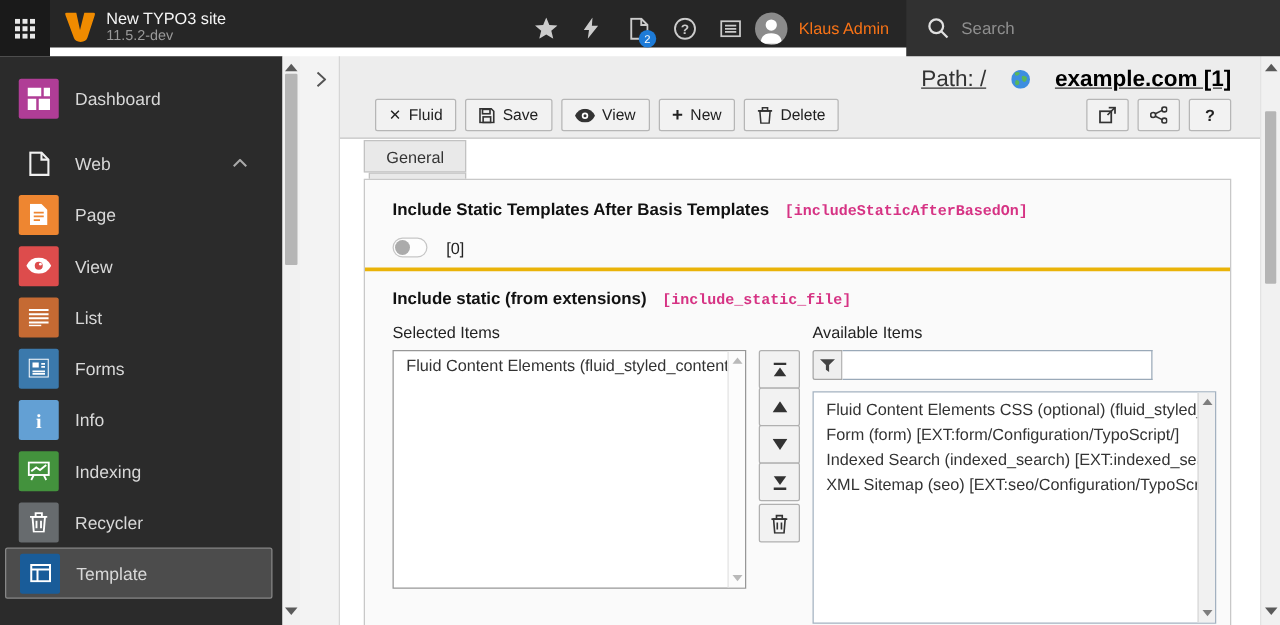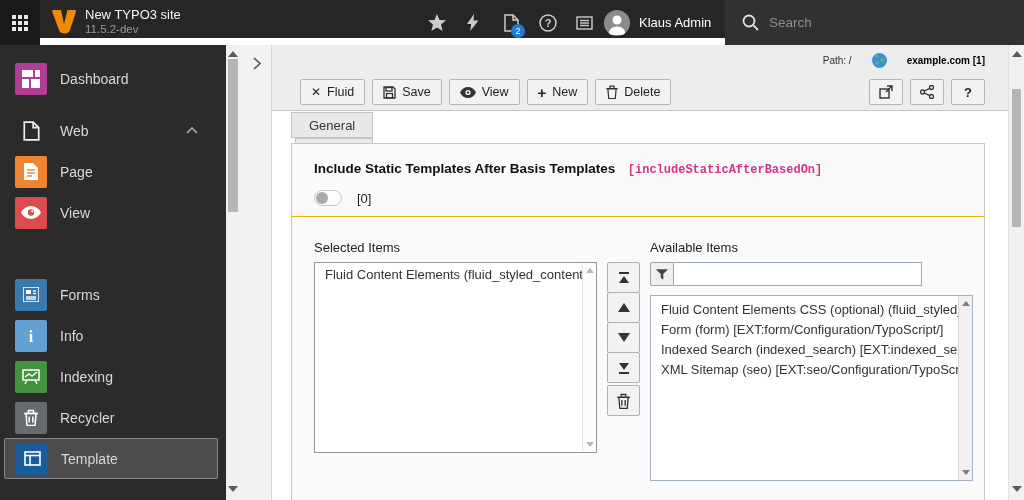--- a/index.html
+++ b/index.html
@@ -14,21 +14,21 @@
   .brand-text { position:absolute; left:85px; top:7px; line-height:15px; }
   .brand-title { color:#f5f5f5; font-size:13px; }
   .brand-version { color:#999; font-size:11.5px; }
   .tb-item { position:absolute; top:0; height:45px; display:flex; align-items:center; justify-content:center;
     color:#ccc; cursor:pointer; }
   .tb-badge { position:absolute; left:511px; top:24px; width:14px; height:14px; border-radius:50%;
     background:#1d7bd8; color:#fff; font-size:9px; display:flex; align-items:center; justify-content:center; }
   .avatar { width:26px; height:26px; border-radius:50%; background:#8b8b8b; display:flex;
     align-items:center; justify-content:center; overflow:hidden; }
   .tb-user { position:absolute; left:592px; top:0; height:45px; display:flex; align-items:center; gap:9px;
-    padding:0 12px; color:#ffffff; font-size:13px; cursor:pointer; }
+    padding:0 12px; color:#f97316; font-size:13px; cursor:pointer; }
   .tb-search { position:absolute; left:725px; top:0; width:299px; height:45px; background:#313131;
     display:flex; align-items:center; padding-left:17px; gap:10px; }
   .tb-search-input { background:transparent; border:none; outline:none; color:#eab308; font-size:13.5px; width:200px;
     font-family:"Liberation Sans", sans-serif; }
   .tb-search-input::placeholder { color:#8f8f8f; }
 
   
   .sidebar { position:absolute; left:0; top:45px; width:226px; height:455px; background:#2b2b2b; z-index:20; }
   .sb-item { position:absolute; left:0; width:226px; height:41px; display:flex; align-items:center;
     padding-left:15px; cursor:pointer; color:#d8d8d8; font-size:14px; }
@@ -50,40 +50,40 @@
   .pagetree { position:absolute; left:240px; top:45px; width:32px; height:455px; background:#f3f3f3;
     border-right:1px solid #d6d6d6; z-index:10; }
   .pt-expand { position:absolute; left:8px; top:9px; width:18px; height:18px; display:flex; align-items:center;
     justify-content:center; cursor:pointer; color:#555; }
 
   
   .main { position:absolute; left:272px; top:45px; width:736px; height:455px; background:#fff; }
   .docheader { position:absolute; left:0; top:0; width:736px; height:66px; background:#ededed;
     border-bottom:1px solid #c5c5c5; }
   .path-row { position:absolute; right:23px; top:8px; display:flex; align-items:center; gap:20px;
-    font-size:10px; color:#333; }
+    font-size:18px; color:#333;text-decoration:underline; }
   .path-page { font-weight:bold; color:#000; }
   .dh-buttons-l { position:absolute; left:28px; top:34px; display:flex; gap:7px; }
   .dh-buttons-r { position:absolute; right:23px; top:34px; display:flex; gap:7px; }
   .btn { height:26px; background:#f2f2f2; border:1px solid #b6b6b6; border-radius:2px; color:#222;
     font-size:12.5px; font-family:"Liberation Sans", sans-serif; display:flex; align-items:center;
     padding:0 10px; gap:6px; cursor:pointer; }
   .btn-sq { width:34px; justify-content:center; padding:0; font-weight:bold; font-size:13px; }
 
   
   .tabs { position:absolute; left:19px; top:67px; display:flex; align-items:flex-end;flex-direction:column; }
   .tab { height:26px; line-height:25px; background:#e9e9e9; border:1px solid #c2c2c2; margin-right:-1px;
     padding:0 17px; font-size:13px; color:#333; cursor:pointer; }
   .tab.active { height:31px; line-height:30px; background:#fff; border-bottom:1px solid #fff;
     position:relative; z-index:2; }
 
   
   .panel { position:absolute; left:19px; top:98px; width:694px; height:420px; background:#fafafa;
     border:1px solid #c8c8c8; }
-  .section1 { padding:15px 22px 0 22px; height:73px; border-bottom:1px solid #eab308; }
+  .section1 { padding:15px 22px 0 22px; height:73px; border-bottom:3px solid #eab308; }
   .section2 { padding:13px 22px 0 22px; }
   .fieldlabel { font-size:13.5px; font-weight:bold; color:#111; }
   .fieldcode { font-family:"Liberation Mono", monospace; font-size:12px; color:#d63384; font-weight:bold;
     margin-left:8px; }
   .toggle-row { margin-top:13px; display:flex; align-items:center; gap:15px; font-size:13px; color:#222; }
   .toggle { width:28px; height:16px; border-radius:8px; background:#fdfdfd; border:1px solid #c6c6c6;
     position:relative; cursor:pointer; }
   .toggle .knob { position:absolute; left:1px; top:1px; width:12px; height:12px; border-radius:50%;
     background:#ababab; }
   .collabel { font-size:13px; color:#222; margin-bottom:7px; height:15px; }
@@ -250,20 +250,32 @@
   <div class="sb-item" style="top:147px;">
     <span class="sb-tile" style="background: rgb(221, 76, 76);">
       <svg width="20" height="13" viewBox="0 0 20 13">
         <path d="M10 0 Q16.5 0 20 6.5 Q16.5 13 10 13 Q3.5 13 0 6.5 Q3.5 0 10 0 Z" fill="#fff"></path>
         <circle cx="10" cy="6.5" r="3.2" fill="#dd4c4c"></circle>
           <circle cx="11.3" cy="5.3" r="1.1" fill="#fff"></circle>
       </svg>
     </span>
     <span>View</span>
   </div>
+  <div class="sb-item" style="top:188px;">
+    <span class="sb-tile" style="background: rgb(197, 106, 51);">
+      <svg width="16" height="14" viewBox="0 0 16 14" stroke="#fff" stroke-width="1.6">
+        <line x1="0" y1="1" x2="16" y2="1"></line>
+          <line x1="0" y1="4.3" x2="16" y2="4.3"></line>
+          <line x1="0" y1="7.6" x2="16" y2="7.6"></line>
+          <line x1="0" y1="10.9" x2="16" y2="10.9"></line>
+          <line x1="0" y1="13.5" x2="10" y2="13.5"></line>
+      </svg>
+    </span>
+    <span>List</span>
+  </div>
   <div class="sb-item" style="top:229px;">
     <span class="sb-tile" style="background: rgb(59, 121, 172);">
       <svg width="16" height="15" viewBox="0 0 16 15">
         <rect x="0" y="0" width="16" height="15" fill="none" stroke="#fff" stroke-width="1.6"></rect>
         <rect x="3" y="3" width="5" height="4" fill="#fff"></rect>
         <g stroke="#fff" stroke-width="1.4">
             <line x1="10" y1="4" x2="13" y2="4"></line>
             <line x1="10" y1="6.5" x2="13" y2="6.5"></line>
             <line x1="3" y1="10" x2="13" y2="10"></line>
             <line x1="3" y1="12" x2="13" y2="12"></line>
@@ -424,20 +436,24 @@
       </div>
       <div class="toggle-row">
         <span class="toggle">
             <span class="knob"></span>
           </span>
         <span>[0]</span>
       </div>
     </div>
 
     <div class="section2">
+      <div>
+        <span class="fieldlabel">Include static (from extensions)</span>
+        <span class="fieldcode">[include_static_file]</span>
+      </div>
 
       <div class="cols">
         <div class="col-sel">
           <div class="collabel">Selected Items</div>
           <div class="selbox">
             <div class="opt" style="margin-right:14px;">Fluid Content Elements (fluid_styled_content) [EXT:fluid_styled_content/Configuration/TypoScript/]</div>
             <div class="inner-sb">
               <div class="a-up"></div>
               <div class="a-dn"></div>
             </div>

